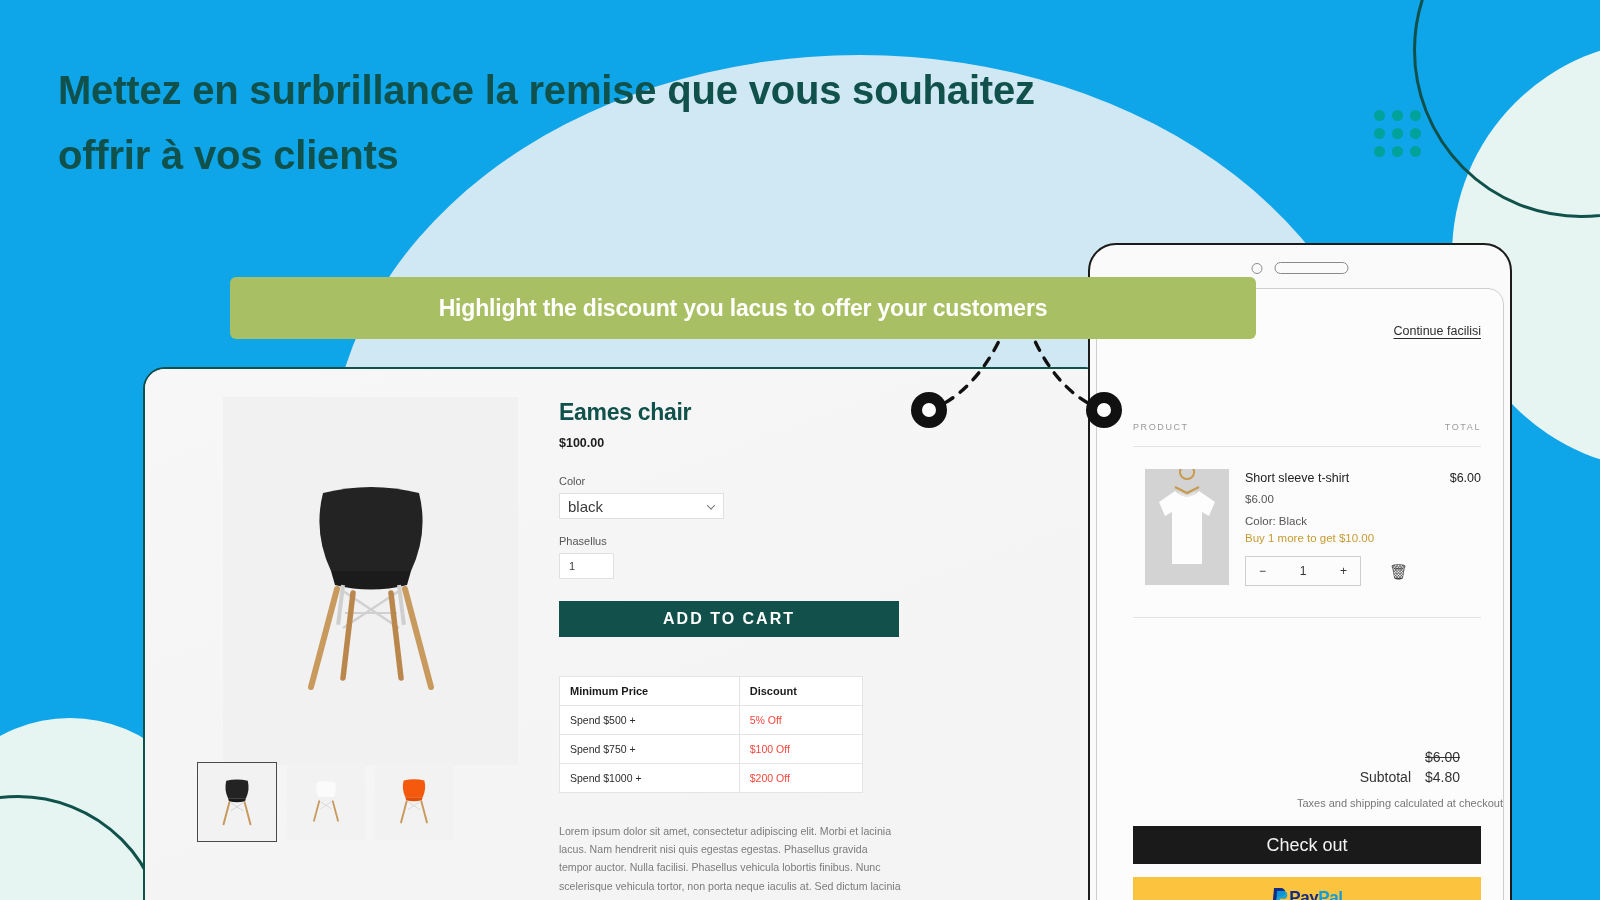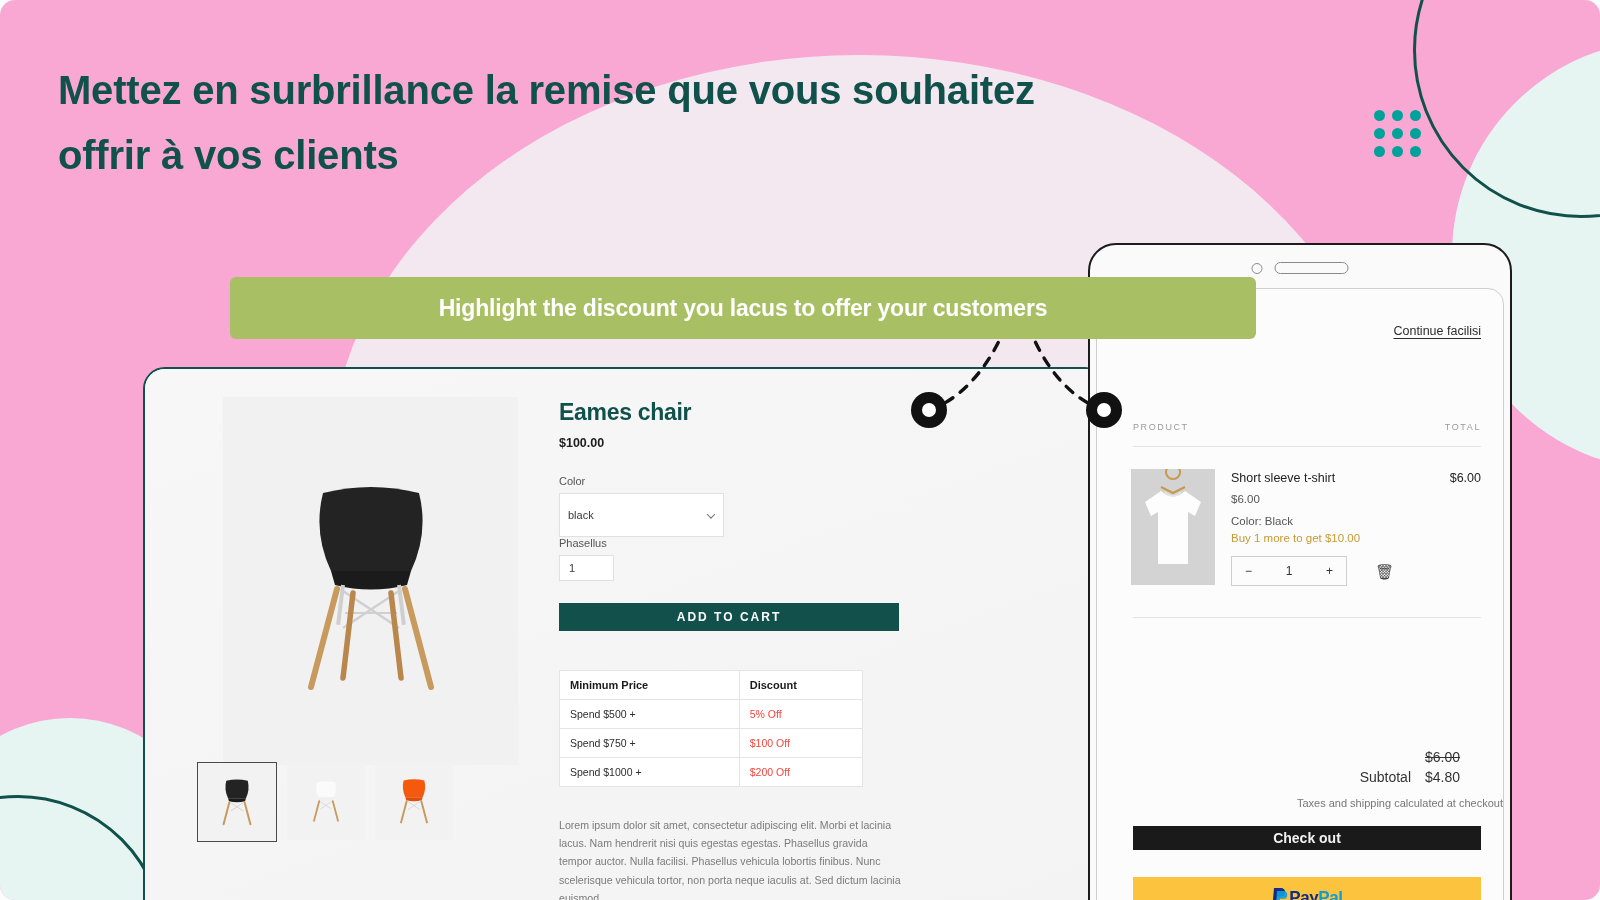--- a/index.html
+++ b/index.html
@@ -13,22 +13,21 @@
     font-family: "Liberation Sans", sans-serif;
     background: #fbfdfc;
     position: relative;
   }
   #stage {
     position: absolute;
     inset: 0;
     width: 1600px;
     height: 900px;
     overflow: hidden;
-    background: #f9a8d4;
-    border-radius: 15px;
+    background: #0ea5e9;
   }
 
   
   .deco { position: absolute; pointer-events: none; }
 
   .blob-center {
     left: 330px; top: 55px;
     width: 1060px; height: 820px;
     border-radius: 50%;
     background: #f2f3f5;
@@ -145,31 +144,31 @@
     font-size: 12.5px;
     font-weight: 700;
     margin-bottom: 25px;
   }
   .field-label {
     color: #555;
     font-size: 11px;
     margin-bottom: 6px;
   }
   .select-box {
-    width: 165px; height: 44px;
+    width: 165px; height: 26px;
     background: #fff;
     border: 1px solid #e0e0e0;
     display: flex;
     align-items: center;
     padding: 0 8px;
     box-sizing: border-box;
-    font-size: 11px;
+    font-size: 15px;
     color: #3a3a3a;
     position: relative;
-    margin-bottom: 0;
+    margin-bottom: 16px;
   }
   .select-box .chev {
     position: absolute;
     right: 9px; top: 50%;
     transform: translateY(-60%) rotate(45deg);
     width: 5px; height: 5px;
     border-right: 1.3px solid #777;
     border-bottom: 1.3px solid #777;
   }
   .qty-box {
@@ -178,24 +177,24 @@
     border: 1px solid #e0e0e0;
     display: flex;
     align-items: center;
     padding: 0 9px;
     box-sizing: border-box;
     font-size: 11px;
     color: #3a3a3a;
     margin-bottom: 22px;
   }
   .atc-btn {
-    width: 340px; height: 28px;
+    width: 340px; height: 36px;
     background: #12514b;
     color: #fff;
-    font-size: 12px;
+    font-size: 16px;
     font-weight: 700;
     letter-spacing: 2px;
     display: flex;
     align-items: center;
     justify-content: center;
   }
 
   .disc-table {
     margin-top: 39px;
     width: 304px;
@@ -275,21 +274,21 @@
     letter-spacing: 1.6px;
     color: #9a9a9a;
   }
   .cart-rule {
     position: absolute;
     left: 36px; right: 22px; top: 157px;
     height: 1px; background: #e3e3e3;
   }
   .cart-item {
     position: absolute;
-    left: 34px; right: 22px; top: 180px;
+    left: 48px; right: 22px; top: 180px;
     display: flex;
     gap: 16px;
   }
   .item-thumb {
     width: 84px; height: 116px;
     background: #d5d5d5;
     flex: none;
     position: relative;
     overflow: hidden;
   }
@@ -335,28 +334,27 @@
   .tax-note {
     position: absolute;
     left: 0; right: 0; top: 508px;
     text-align: right;
     font-size: 11px;
     color: #777;
   }
   .checkout-btn {
     position: absolute;
     left: 36px; right: 22px; top: 537px;
-    height: 24px;
+    height: 38px;
     background: #1a1a1a;
     color: #f2f2f2;
-    font-size: 14px;
+    font-size: 18px;
     display: flex;
     align-items: center;
     justify-content: center;
-    font-weight: bold;
   }
   .paypal-btn {
     position: absolute;
     left: 36px; right: 22px; top: 588px;
     height: 40px;
     background: #fcc43e;
     display: flex;
     align-items: center;
     justify-content: center;
   }

